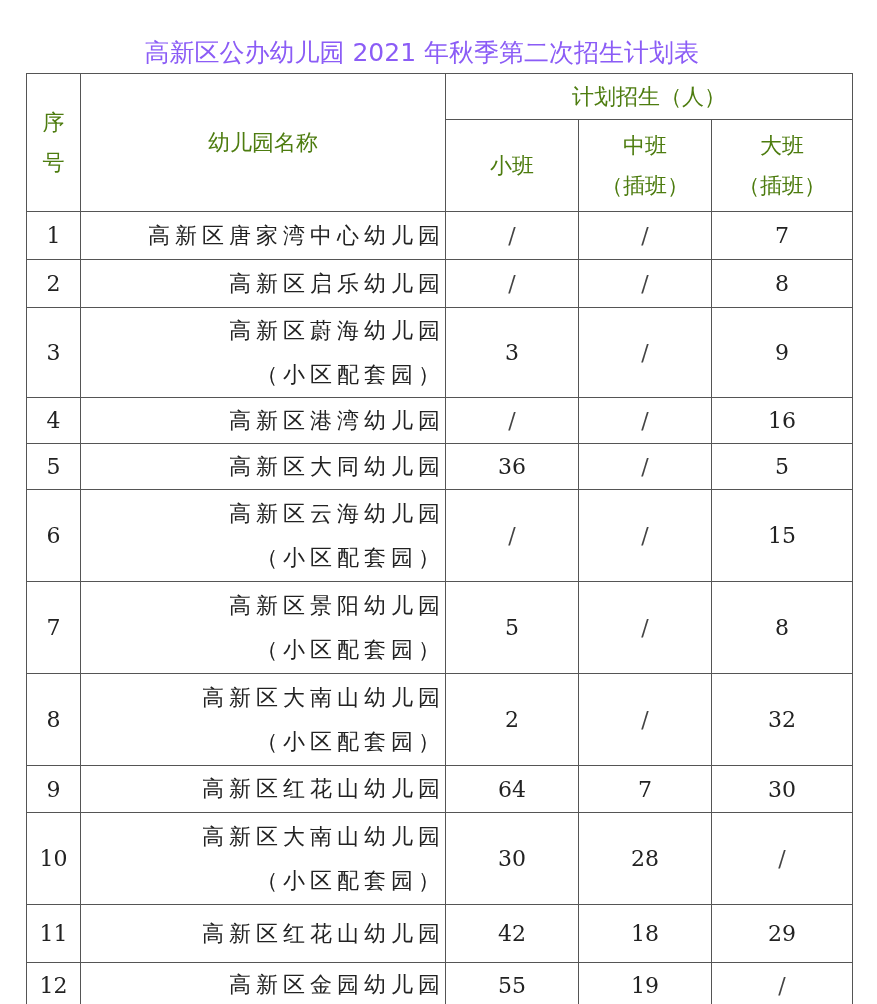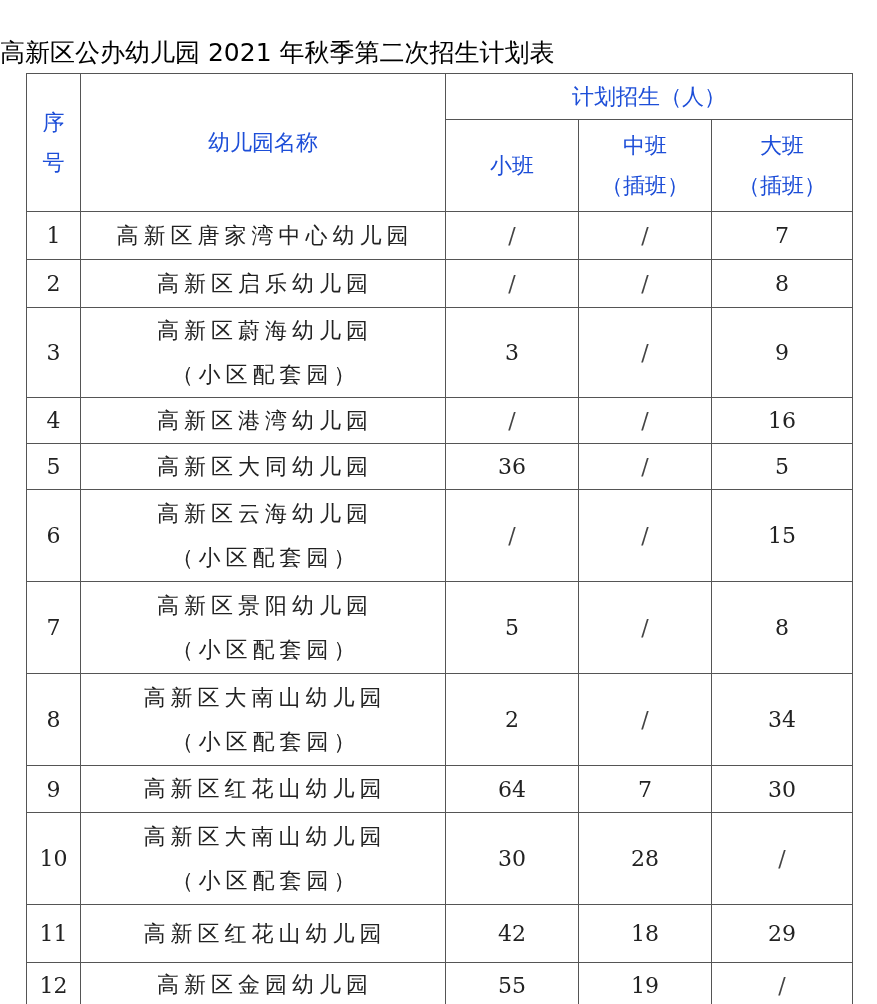--- a/index.html
+++ b/index.html
@@ -1,31 +1,31 @@
 <!DOCTYPE html>
 <html><head>
 <meta charset="utf-8">
 <style>
   html, body { margin: 0; padding: 0; background: #ffffff; }
   body { width: 877px; height: 1004px; position: relative; overflow: hidden; color: #111; }
   .title {
-    position: absolute; left: 0; top: 36px; width: 699px; text-align: left;
-    font-family: "DejaVu Sans", sans-serif; font-size: 25px; letter-spacing: 0px; color: #000000;
+    position: absolute; left: 0; top: 36px; width: 699px; text-align: right;
+    font-family: "DejaVu Sans", sans-serif; font-size: 25px; letter-spacing: 0px; color: #8b5cf6;
   }
   table {
     position: absolute; left: 26px; top: 73px; border-collapse: collapse; table-layout: fixed;
     width: 826px;
   }
   td, th {
     border: 1.5px solid #555; padding: 0; text-align: center; vertical-align: middle;
     font-weight: normal;
   }
-  th { font-family: "DejaVu Sans", sans-serif; font-size: 22px; color: #1d4ed8; }
+  th { font-family: "DejaVu Sans", sans-serif; font-size: 22px; color: #4d7c0f; }
   td { font-family: "DejaVu Serif", serif; font-size: 22px; color: #222; }
-  td.name { text-align: center; padding-left: 4px; letter-spacing: 5px; line-height: 44px; }
+  td.name { text-align: right; padding-left: 4px; letter-spacing: 5px; line-height: 44px; }
   td.name .sub { display: block; padding-left: 2px; font-family: Liberation Serif, serif; }
   .slash { color: #444; font-size: 22px; }
   th .line { display: block; line-height: 40px; }
 </style>
 </head>
 <body>
 
 <div class="title">高新区公办幼儿园 2021 年秋季第二次招生计划表</div>
 
 <table>
@@ -105,21 +105,21 @@
         <td class="name"><span>高新区景阳幼儿园</span><span class="sub">（小区配套园）</span></td>
         <td>5</td>
         <td class="slash">/</td>
         <td>8</td>
       </tr>
       <tr style="height: 92px;">
         <td>8</td>
         <td class="name"><span>高新区大南山幼儿园</span><span class="sub">（小区配套园）</span></td>
         <td>2</td>
         <td class="slash">/</td>
-        <td>34</td>
+        <td>32</td>
       </tr>
       <tr style="height: 47px;">
         <td>9</td>
         <td class="name"><span>高新区红花山幼儿园</span></td>
         <td>64</td>
         <td>7</td>
         <td>30</td>
       </tr>
       <tr style="height: 92px;">
         <td>10</td>

